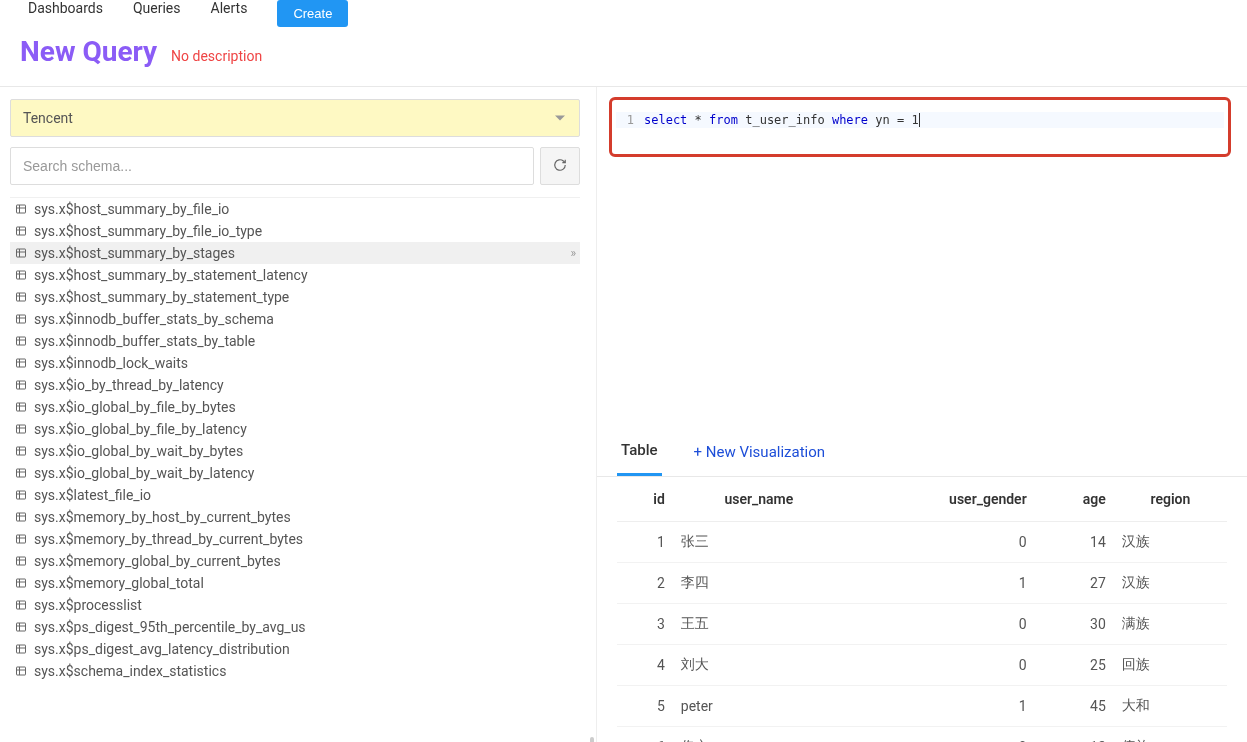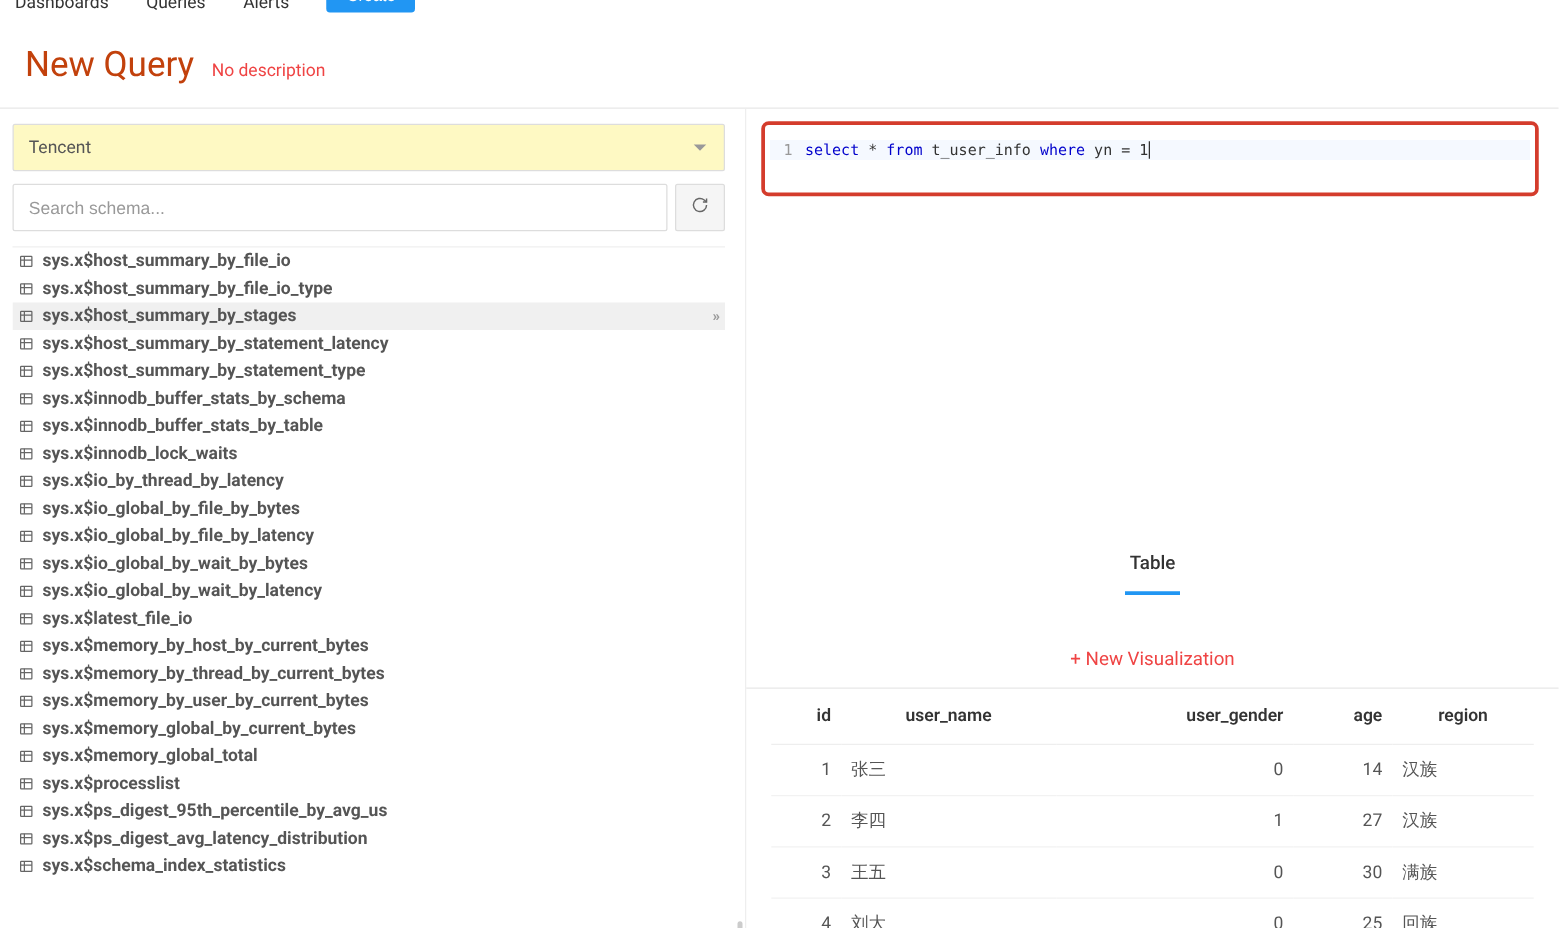--- a/index.html
+++ b/index.html
@@ -1,51 +1,51 @@
 <!DOCTYPE html>
 <html><head>
 <meta charset="utf-8">
 <style>
 * { box-sizing: border-box; margin: 0; padding: 0; }
 body { font-family: -apple-system, BlinkMacSystemFont, "Segoe UI", Roboto, sans-serif; font-size: 14px; color: #333; background: #fff; }
-.top-nav { display: flex; align-items: flex-end; padding: 0 12px; height: 10px; gap: 30px; }
+.top-nav { display: flex; align-items: flex-start; padding: 0 28px; height: 10px; gap: 30px; }
 .top-nav-item { color: #333; font-size: 14px; }
 .create-btn { background: #2196F3; color: #fff; padding: 6px 16px; border-radius: 3px; font-size: 13px; border: none; }
 .header-area { padding: 25px 20px 18px; border-bottom: 1px solid #e8e8e8; display: flex; align-items: baseline; gap: 14px; }
-.page-title { font-size: 28px; font-weight: 400; color: #c2410c; }
+.page-title { font-size: 28px; font-weight: 700; color: #8b5cf6; }
 .page-subtitle { color: #ef4444; font-size: 14px; }
 .main { display: flex; }
 .left-panel { width: 590px; padding: 12px 10px 0 10px; }
 .right-panel { flex: 1; padding: 0; border-left: 1px solid #eee; }
 .ds-select { width: 100%; border: 1px solid #ddd; background: #fef9c3; padding: 10px 12px; font-size: 14px; color: #555; position: relative; border-radius: 2px; }
 .ds-select::after { content: ""; position: absolute; right: 14px; top: 50%; width: 0; height: 0; border-left: 5px solid transparent; border-right: 5px solid transparent; border-top: 5px solid #999; transform: translateY(-50%); }
 .search-row { display: flex; gap: 6px; margin-top: 10px; }
 .search-input { flex: 1; border: 1px solid #ddd; padding: 10px 12px; font-size: 14px; color: #ec4899; border-radius: 2px; }
 .search-input::placeholder { color: #999; }
 .refresh-btn { width: 40px; border: 1px solid #ddd; background: #f5f5f5; border-radius: 2px; display: flex; align-items: center; justify-content: center; cursor: pointer; color:#666; }
 .schema-list { margin-top: 12px; height: 560px; overflow-y: scroll; border-top: 1px solid #f0f0f0; }
 .schema-list::-webkit-scrollbar { width: 10px; }
 .schema-list::-webkit-scrollbar-thumb { background: #c1c1c1; border-radius: 5px; }
 .schema-list::-webkit-scrollbar-track { background: #f1f1f1; }
-.schema-item { display: flex; align-items: center; padding: 3px 4px; color: #555; font-size: 14px; cursor: pointer; gap: 6px; font-weight: bold; }
+.schema-item { display: flex; align-items: center; padding: 3px 4px; color: #555; font-size: 14px; cursor: pointer; gap: 6px; }
 .schema-item.hovered { background: #f0f0f0; }
 .schema-item .chev { margin-left: auto; color: #999; font-size: 12px; }
 .table-icon { width: 14px; height: 12px; display: inline-block; color:#666; }
 .table-icon svg { width:100%; height:100%; display:block; }
 .editor-box { margin: 10px 16px 0 12px; border: 3px solid #d43c2c; border-radius: 6px; padding: 12px 4px; height: 60px; }
 .code-line { display: flex; align-items: center; font-family: Menlo, Consolas, monospace; font-size: 12px; background: #f5f9ff; padding: 1px 0; }
 .gutter { width: 28px; text-align: right; color: #999; padding-right: 10px; }
 .kw { color: #0000cc; }
 .tok { color: #333; }
 .cursor-caret { display: inline-block; width: 1px; height: 14px; background: #333; vertical-align: middle; }
 .editor-space { height: 260px; }
-.tabs-row { display: flex; align-items: center; border-bottom: 1px solid #e8e8e8; padding: 0 20px; gap: 28px; margin-top: 10px; flex-direction: column; }
+.tabs-row { display: flex; align-items: center; border-bottom: 1px solid #e8e8e8; padding: 0 20px; gap: 28px; margin-top: 10px; }
 .tab { padding: 14px 4px; color: #333; font-size: 15px; cursor: pointer; }
 .tab.active { border-bottom: 3px solid #2196F3; color: #333; font-weight: 500; }
-.tab.new-vis { color: #ef4444; }
+.tab.new-vis { color: #1d4ed8; }
 .results-table { width: 100%; padding: 0 20px; }
 .results-table table { width: 100%; border-collapse: collapse; }
 .results-table th { text-align: center; padding: 14px 8px; font-weight: 600; color: #333; font-size: 14px; border-bottom: 1px solid #eee; }
 .results-table th.r, .results-table td.r { text-align: right; margin-top: 16px; }
 .results-table td { padding: 11px 8px; color: #555; font-size: 14px; border-bottom: 1px solid #f2f2f2; }
 .divider-handle { width: 6px; background: transparent; position: relative; }
 .divider-handle::before { content:""; position:absolute; left:0; top:650px; width:4px; height:30px; background:#ccc; border-radius:2px; }
 </style>
 </head>
 <body>
@@ -232,30 +232,20 @@
         </div>
         <div class="schema-item">
           <span class="table-icon">
             <svg viewBox="0 0 24 24" fill="none" stroke="currentColor" stroke-width="2">
               <rect x="3" y="4" width="18" height="16" rx="1"></rect>
               <line x1="3" y1="10" x2="21" y2="10"></line>
               <line x1="9" y1="4" x2="9" y2="20"></line>
             </svg>
           </span>
           <span>sys.x$memory_by_thread_by_current_bytes</span>
-        </div>
-        <div class="schema-item">
-          <span class="table-icon">
-            <svg viewBox="0 0 24 24" fill="none" stroke="currentColor" stroke-width="2">
-              <rect x="3" y="4" width="18" height="16" rx="1"></rect>
-              <line x1="3" y1="10" x2="21" y2="10"></line>
-              <line x1="9" y1="4" x2="9" y2="20"></line>
-            </svg>
-          </span>
-          <span>sys.x$memory_by_user_by_current_bytes</span>
         </div>
         <div class="schema-item">
           <span class="table-icon">
             <svg viewBox="0 0 24 24" fill="none" stroke="currentColor" stroke-width="2">
               <rect x="3" y="4" width="18" height="16" rx="1"></rect>
               <line x1="3" y1="10" x2="21" y2="10"></line>
               <line x1="9" y1="4" x2="9" y2="20"></line>
             </svg>
           </span>
           <span>sys.x$memory_global_by_current_bytes</span>

